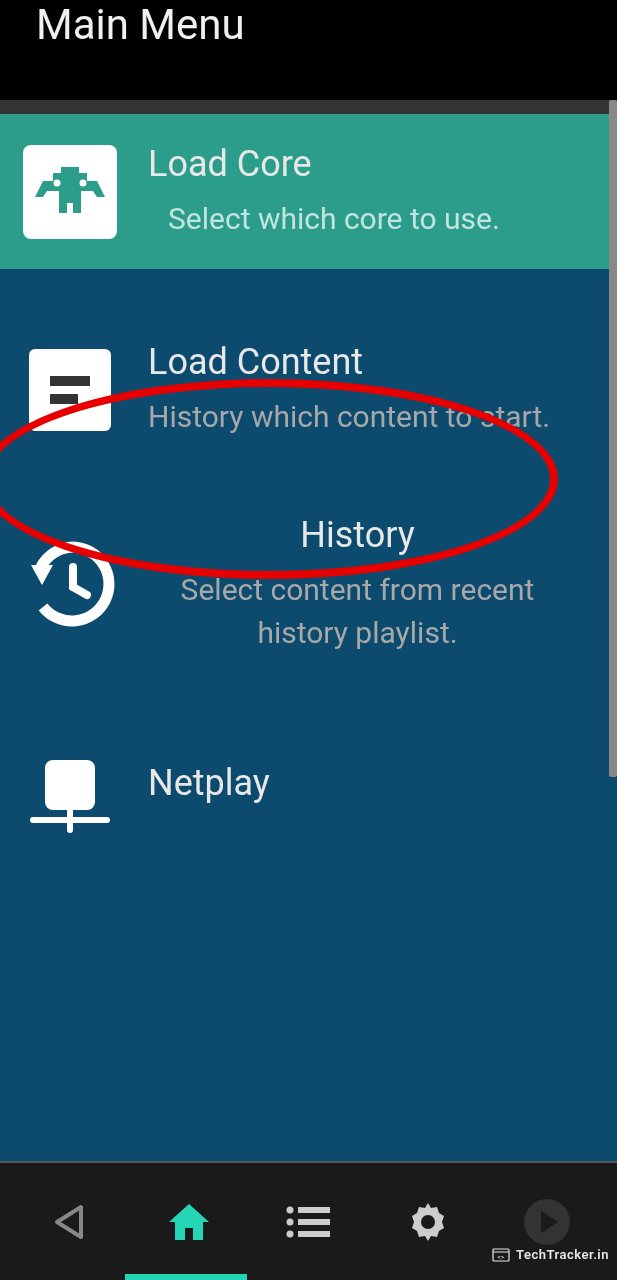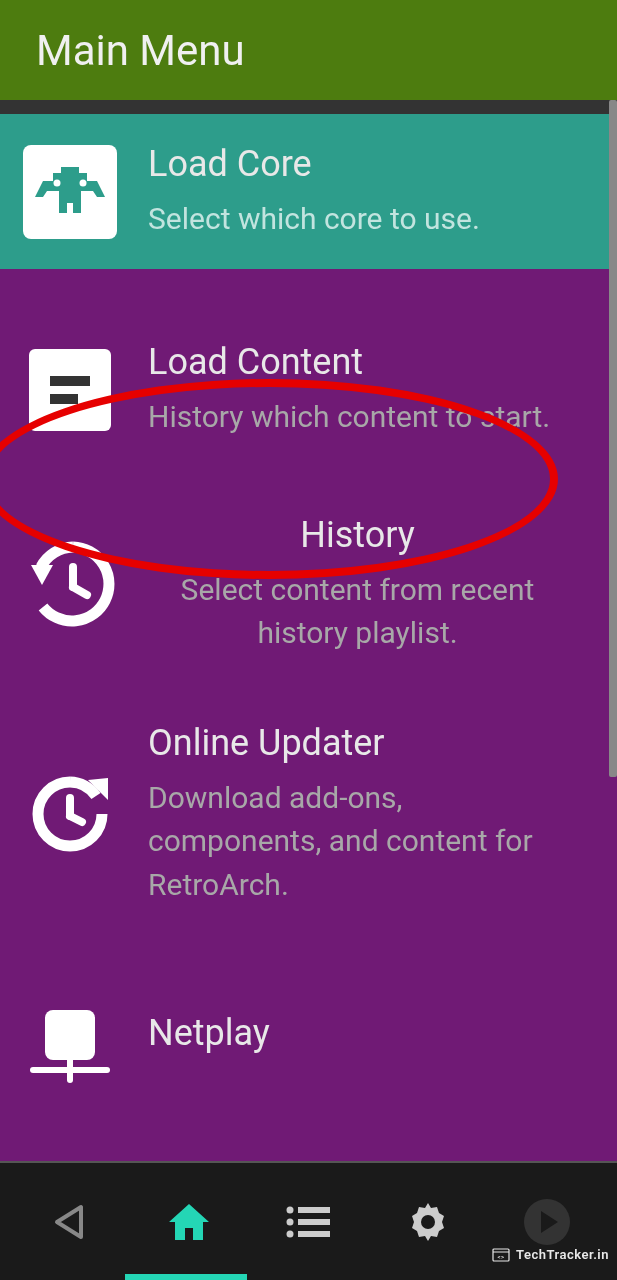--- a/index.html
+++ b/index.html
@@ -12,32 +12,31 @@
     height: 1280px;
     background: #333333;
     font-family: -apple-system, BlinkMacSystemFont, "Segoe UI", Roboto, sans-serif;
     overflow: hidden;
     position: relative;
   }
   .header {
     height: 100px;
     padding: 0 36px;
     display: flex;
-    align-items: center;
-    background: #4d7c0f;
+    background: #000000;
   }
   .header-title {
     color: #f0f0f0;
     font-size: 42px;
     font-weight: 400;
   }
   .menu-container {
     height: 1061px;
     overflow-y: auto;
-    background: #701a75;
+    background: #0c4a6e;
     position: relative;
   }
   .menu-item {
     display: flex;
     align-items: center;
     padding: 20px 10px;
     min-height: 160px;
     position: relative;
   }
   .menu-item.selected {
@@ -65,20 +64,21 @@
     font-weight: 400;
     margin-bottom: 12px;
   }
   .menu-desc {
     color: #a8a8a8;
     font-size: 30px;
     line-height: 1.45;
   }
   .menu-item.selected .menu-desc {
     color: #c2e4df;
+    margin-left: 20px;
   }
   .icon-box {
     width: 94px;
     height: 94px;
     background: #ffffff;
     border-radius: 8px;
     display: flex;
     align-items: center;
     justify-content: center;
   }
@@ -201,35 +201,20 @@
         <line x1="50" y1="30" x2="50" y2="50" stroke="#ffffff" stroke-width="8" stroke-linecap="round"></line>
         <line x1="50" y1="50" x2="64" y2="58" stroke="#ffffff" stroke-width="8" stroke-linecap="round"></line>
       </svg>
     </div>
     <div class="menu-text">
       <div class="menu-title">History</div>
       <div class="menu-desc">Select content from recent history playlist.</div>
     </div>
   </div>
 
-  <div class="menu-item" style="min-height: 250px;">
-    <div class="menu-icon-wrapper">
-      <svg width="88" height="88" viewBox="0 0 88 88">
-        <path d="M 44 12 A 32 32 0 1 0 76 44" fill="none" stroke="#ffffff" stroke-width="11"></path>
-        <path d="M 44 12 A 32 32 0 0 1 70 26" fill="none" stroke="#ffffff" stroke-width="11"></path>
-        <polygon points="62,10 82,30 82,8" fill="#ffffff"></polygon>
-        <line x1="44" y1="28" x2="44" y2="46" stroke="#ffffff" stroke-width="8" stroke-linecap="round"></line>
-        <line x1="44" y1="46" x2="56" y2="52" stroke="#ffffff" stroke-width="8" stroke-linecap="round"></line>
-      </svg>
-    </div>
-    <div class="menu-text">
-      <div class="menu-title">Online Updater</div>
-      <div class="menu-desc">Download add-ons, components, and content for RetroArch.</div>
-    </div>
-  </div>
 
   <div class="menu-item" style="min-height: 200px; padding-left: 10px;">
     <div class="menu-icon-wrapper">
       <svg width="94" height="94" viewBox="0 0 94 94">
         <rect x="22" y="18" width="50" height="50" rx="8" fill="#ffffff"></rect>
         <line x1="10" y1="78" x2="84" y2="78" stroke="#ffffff" stroke-width="6" stroke-linecap="round"></line>
         <line x1="47" y1="68" x2="47" y2="88" stroke="#ffffff" stroke-width="6" stroke-linecap="round"></line>
       </svg>
     </div>
     <div class="menu-text">

